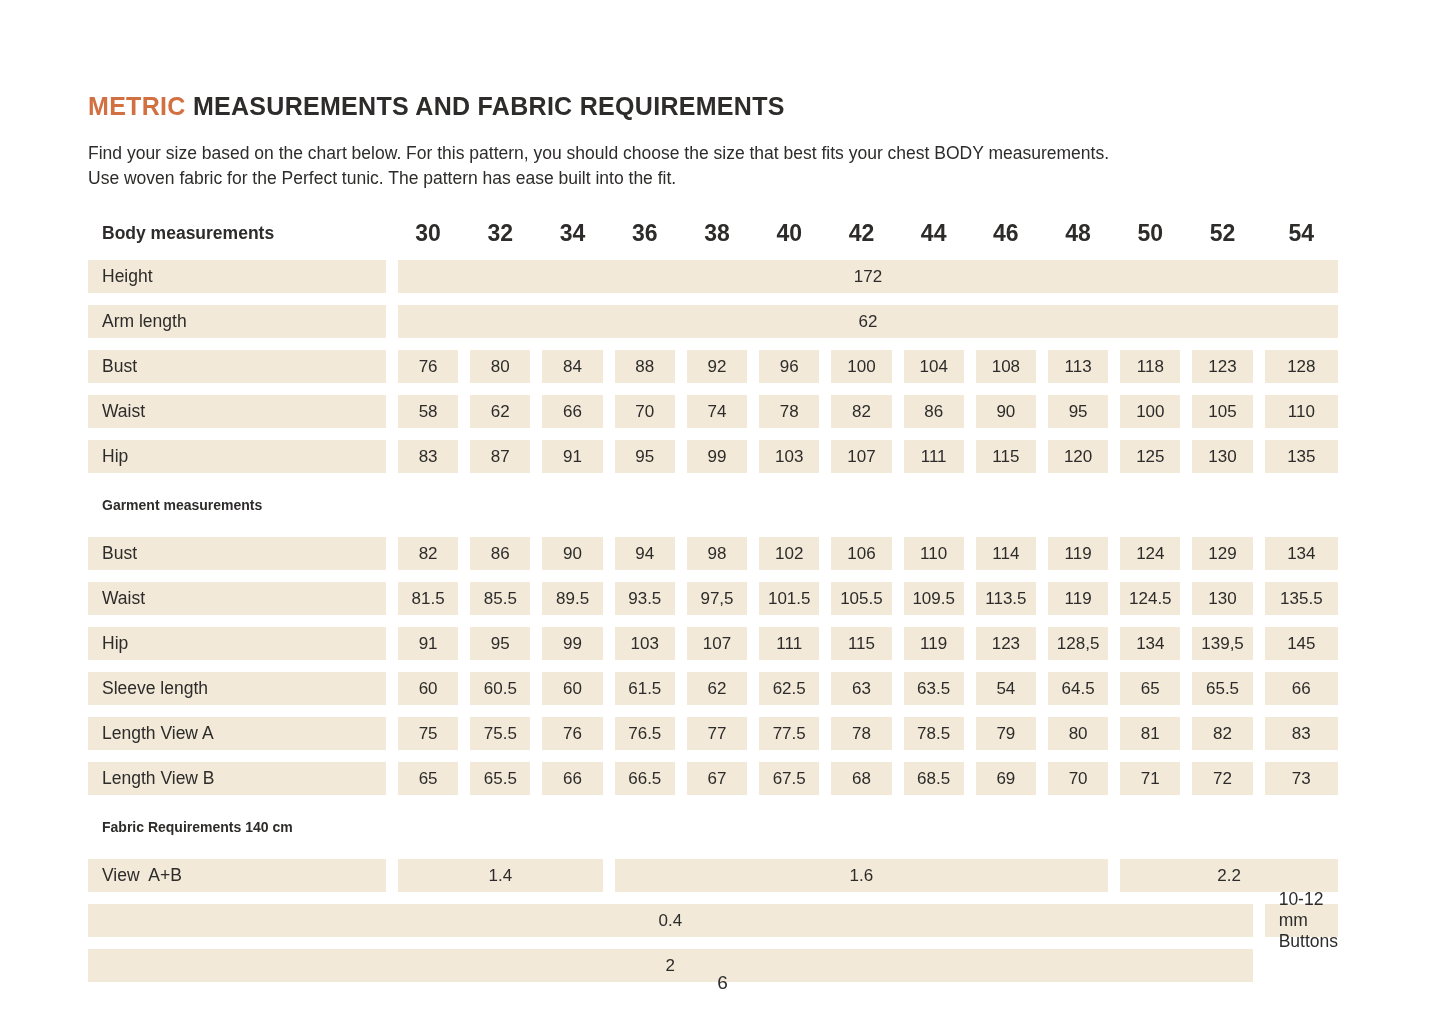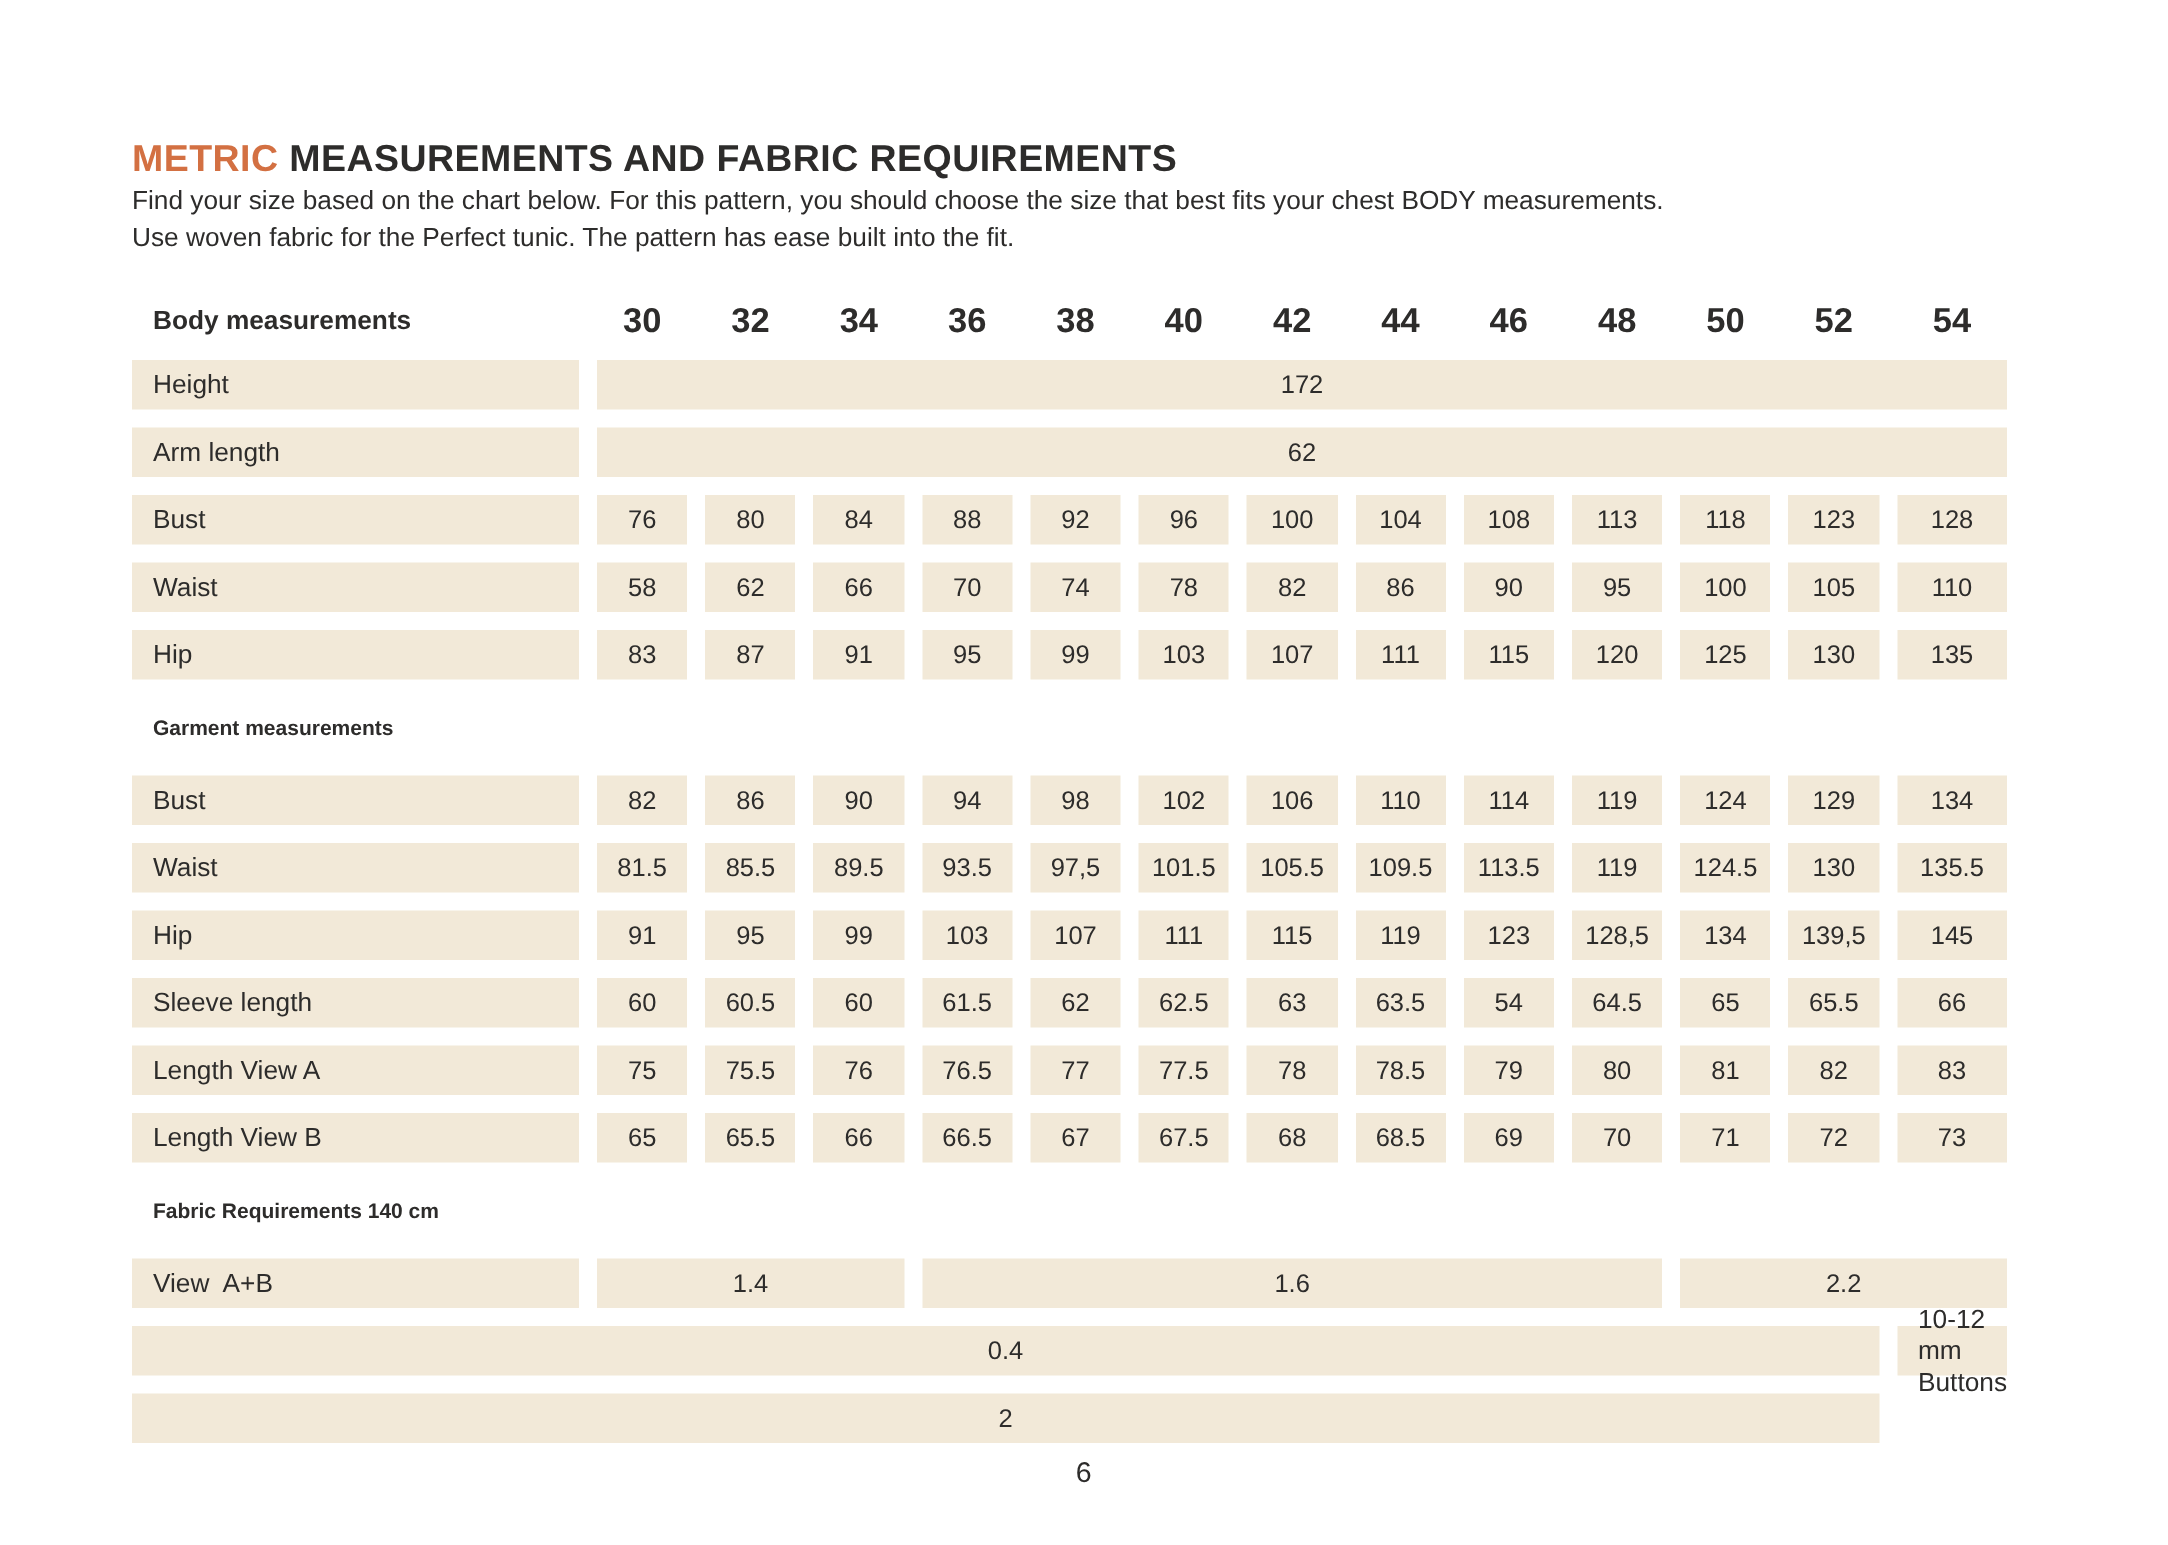--- a/index.html
+++ b/index.html
@@ -24,21 +24,21 @@
   }
   h1.title{
     font-size:25px;
     font-weight:700;
     letter-spacing:.3px;
     color:var(--ink);
     white-space:pre-wrap;
   }
   h1.title .accent{color:var(--accent);}
   .intro{
-    margin-top:0;
+    margin-top:20px;
     font-size:17.5px;
     line-height:25px;
     color:var(--ink);
   }
   .intro span{display:block;}
   .grid{
     margin-top:27px;
     display:grid;
     grid-template-columns:298px repeat(13,1fr);
     column-gap:6px;

